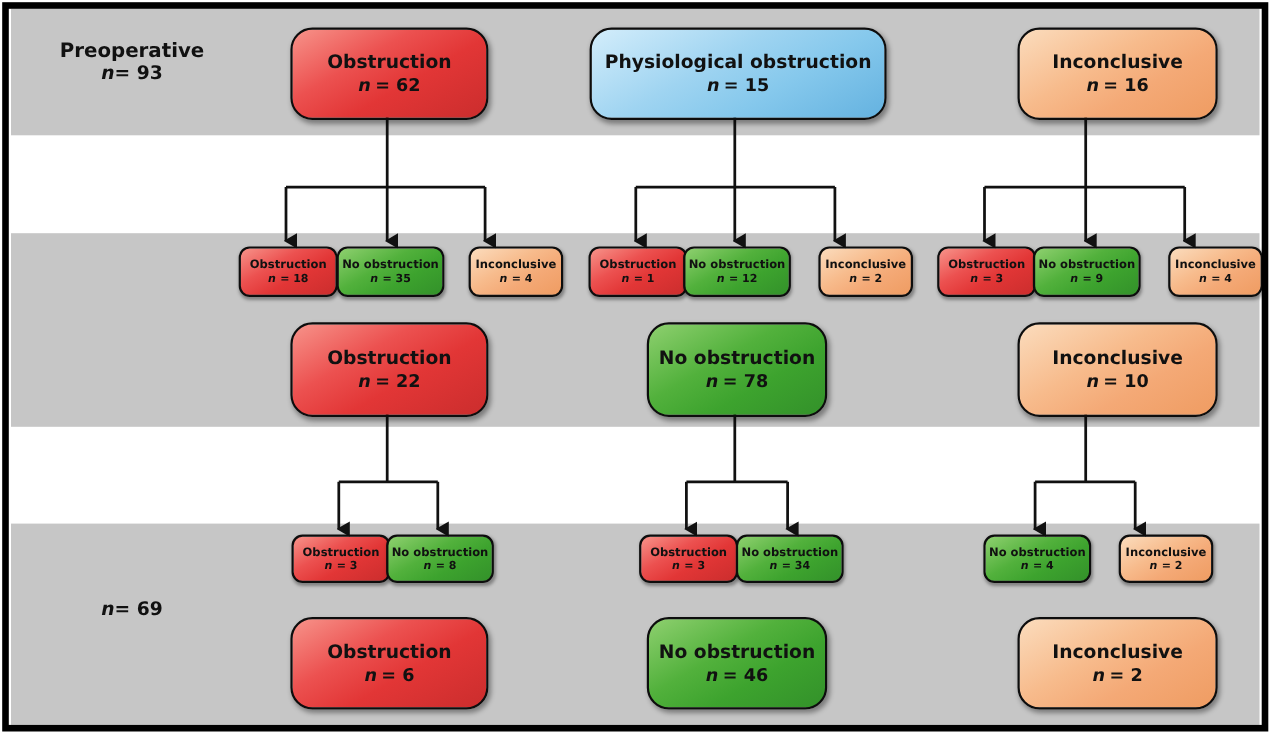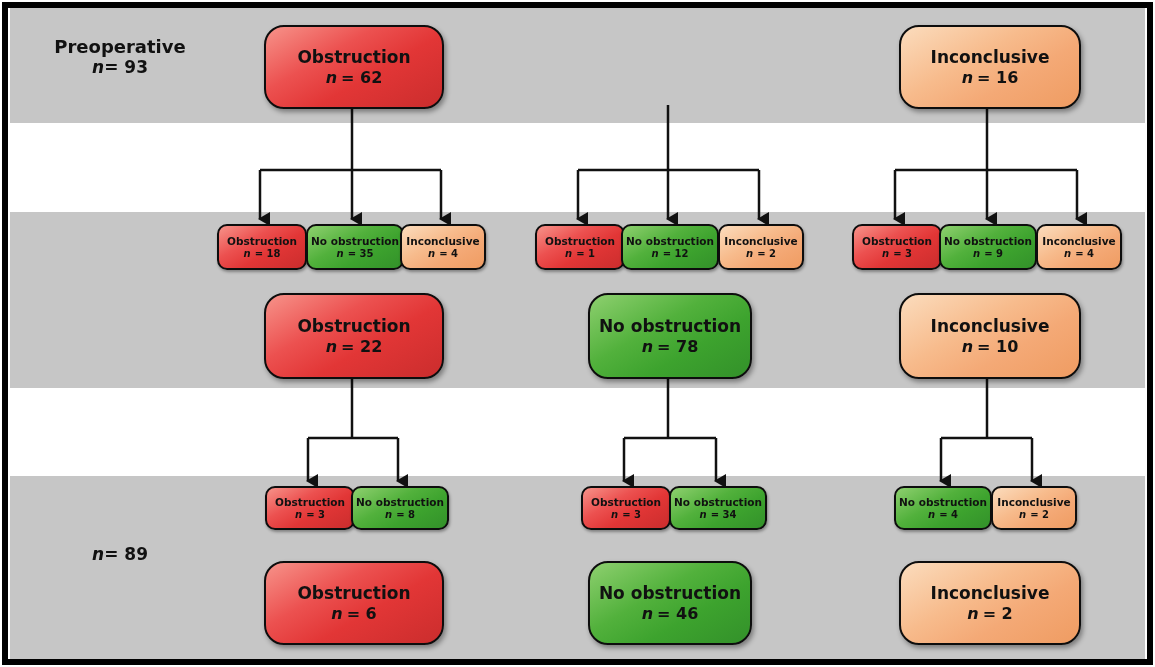--- a/index.html
+++ b/index.html
@@ -21,21 +21,21 @@
   }
   .box .box-label{font-size:17px;line-height:21px;}
   .box .box-n{font-size:16px;line-height:20px;text-align:center;}
   .box.small{border-radius:10px;border-width:2px;box-shadow:1px 2px 3px rgba(0,0,0,0.35);}
   .box.small .box-label{font-size:10.5px;line-height:13px;}
   .box.small .box-n{font-size:10px;line-height:12px;}
   .box-n i{font-style:italic;margin-right:4px;}
   .red{background:linear-gradient(150deg,#f7938a 0%,#ec5150 35%,#e23636 60%,#cb2d2d 100%);}
   .green{background:linear-gradient(150deg,#8ed06f 0%,#52b13c 40%,#3da32e 65%,#33912a 100%);}
   .blue{background:linear-gradient(150deg,#d3edfb 0%,#9fd4f1 40%,#85c8ec 65%,#64b2e0 100%);}
-  .orange{background:linear-gradient(150deg,#fbdcbd 0%,#f7bb8c 40%,#f4a976 65%,#ef9c62 100%);}
+  .orange{background:linear-gradient(150deg,#fbdcbd 0%,#f7bb8c 40%,#f4a976 65%,#ef9c62 100%);margin-left:26px;}
 </style>
 </head>
 <body>
 
 <div class="canvas">
 
   <div class="band" style="top:8px;height:115px;"></div>
   <div class="band" style="top:212px;height:176px;"></div>
   <div class="band" style="top:476px;height:183px;"></div>
 
@@ -80,26 +80,30 @@
       <path d="M941,438 V481" marker-end="url(#arrow)"></path>
       <path d="M1032,438 V481" marker-end="url(#arrow)"></path>
     </g>
   </svg>
 
   <div class="stage-label" style="left:25px;top:36px;">
     <div class="stage-title">Preoperative</div>
     <div class="stage-n"><i>n</i><span>= 93</span></div>
   </div>
   <div class="stage-label" style="left:25px;top:544px;">
-    <div class="stage-n"><i>n</i><span>= 89</span></div>
+    <div class="stage-n"><i>n</i><span>= 69</span></div>
   </div>
 
   <div class="box red" style="left:264px;top:25px;width:176px;height:80px;">
     <div class="box-label">Obstruction</div>
     <div class="box-n"><i>n</i><span>= 62</span></div>
+  </div>
+  <div class="box blue" style="left:536px;top:25px;width:266px;height:80px;">
+    <div class="box-label">Physiological obstruction</div>
+    <div class="box-n"><i>n</i><span>= 15</span></div>
   </div>
   <div class="box orange" style="left:899px;top:25px;width:178px;height:80px;">
     <div class="box-label">Inconclusive</div>
     <div class="box-n"><i>n</i><span>= 16</span></div>
   </div>
 
   <div class="box small red" style="left:217px;top:224px;width:86px;height:42px;">
     <div class="box-label">Obstruction</div>
     <div class="box-n"><i>n</i><span>= 18</span></div>
   </div>

